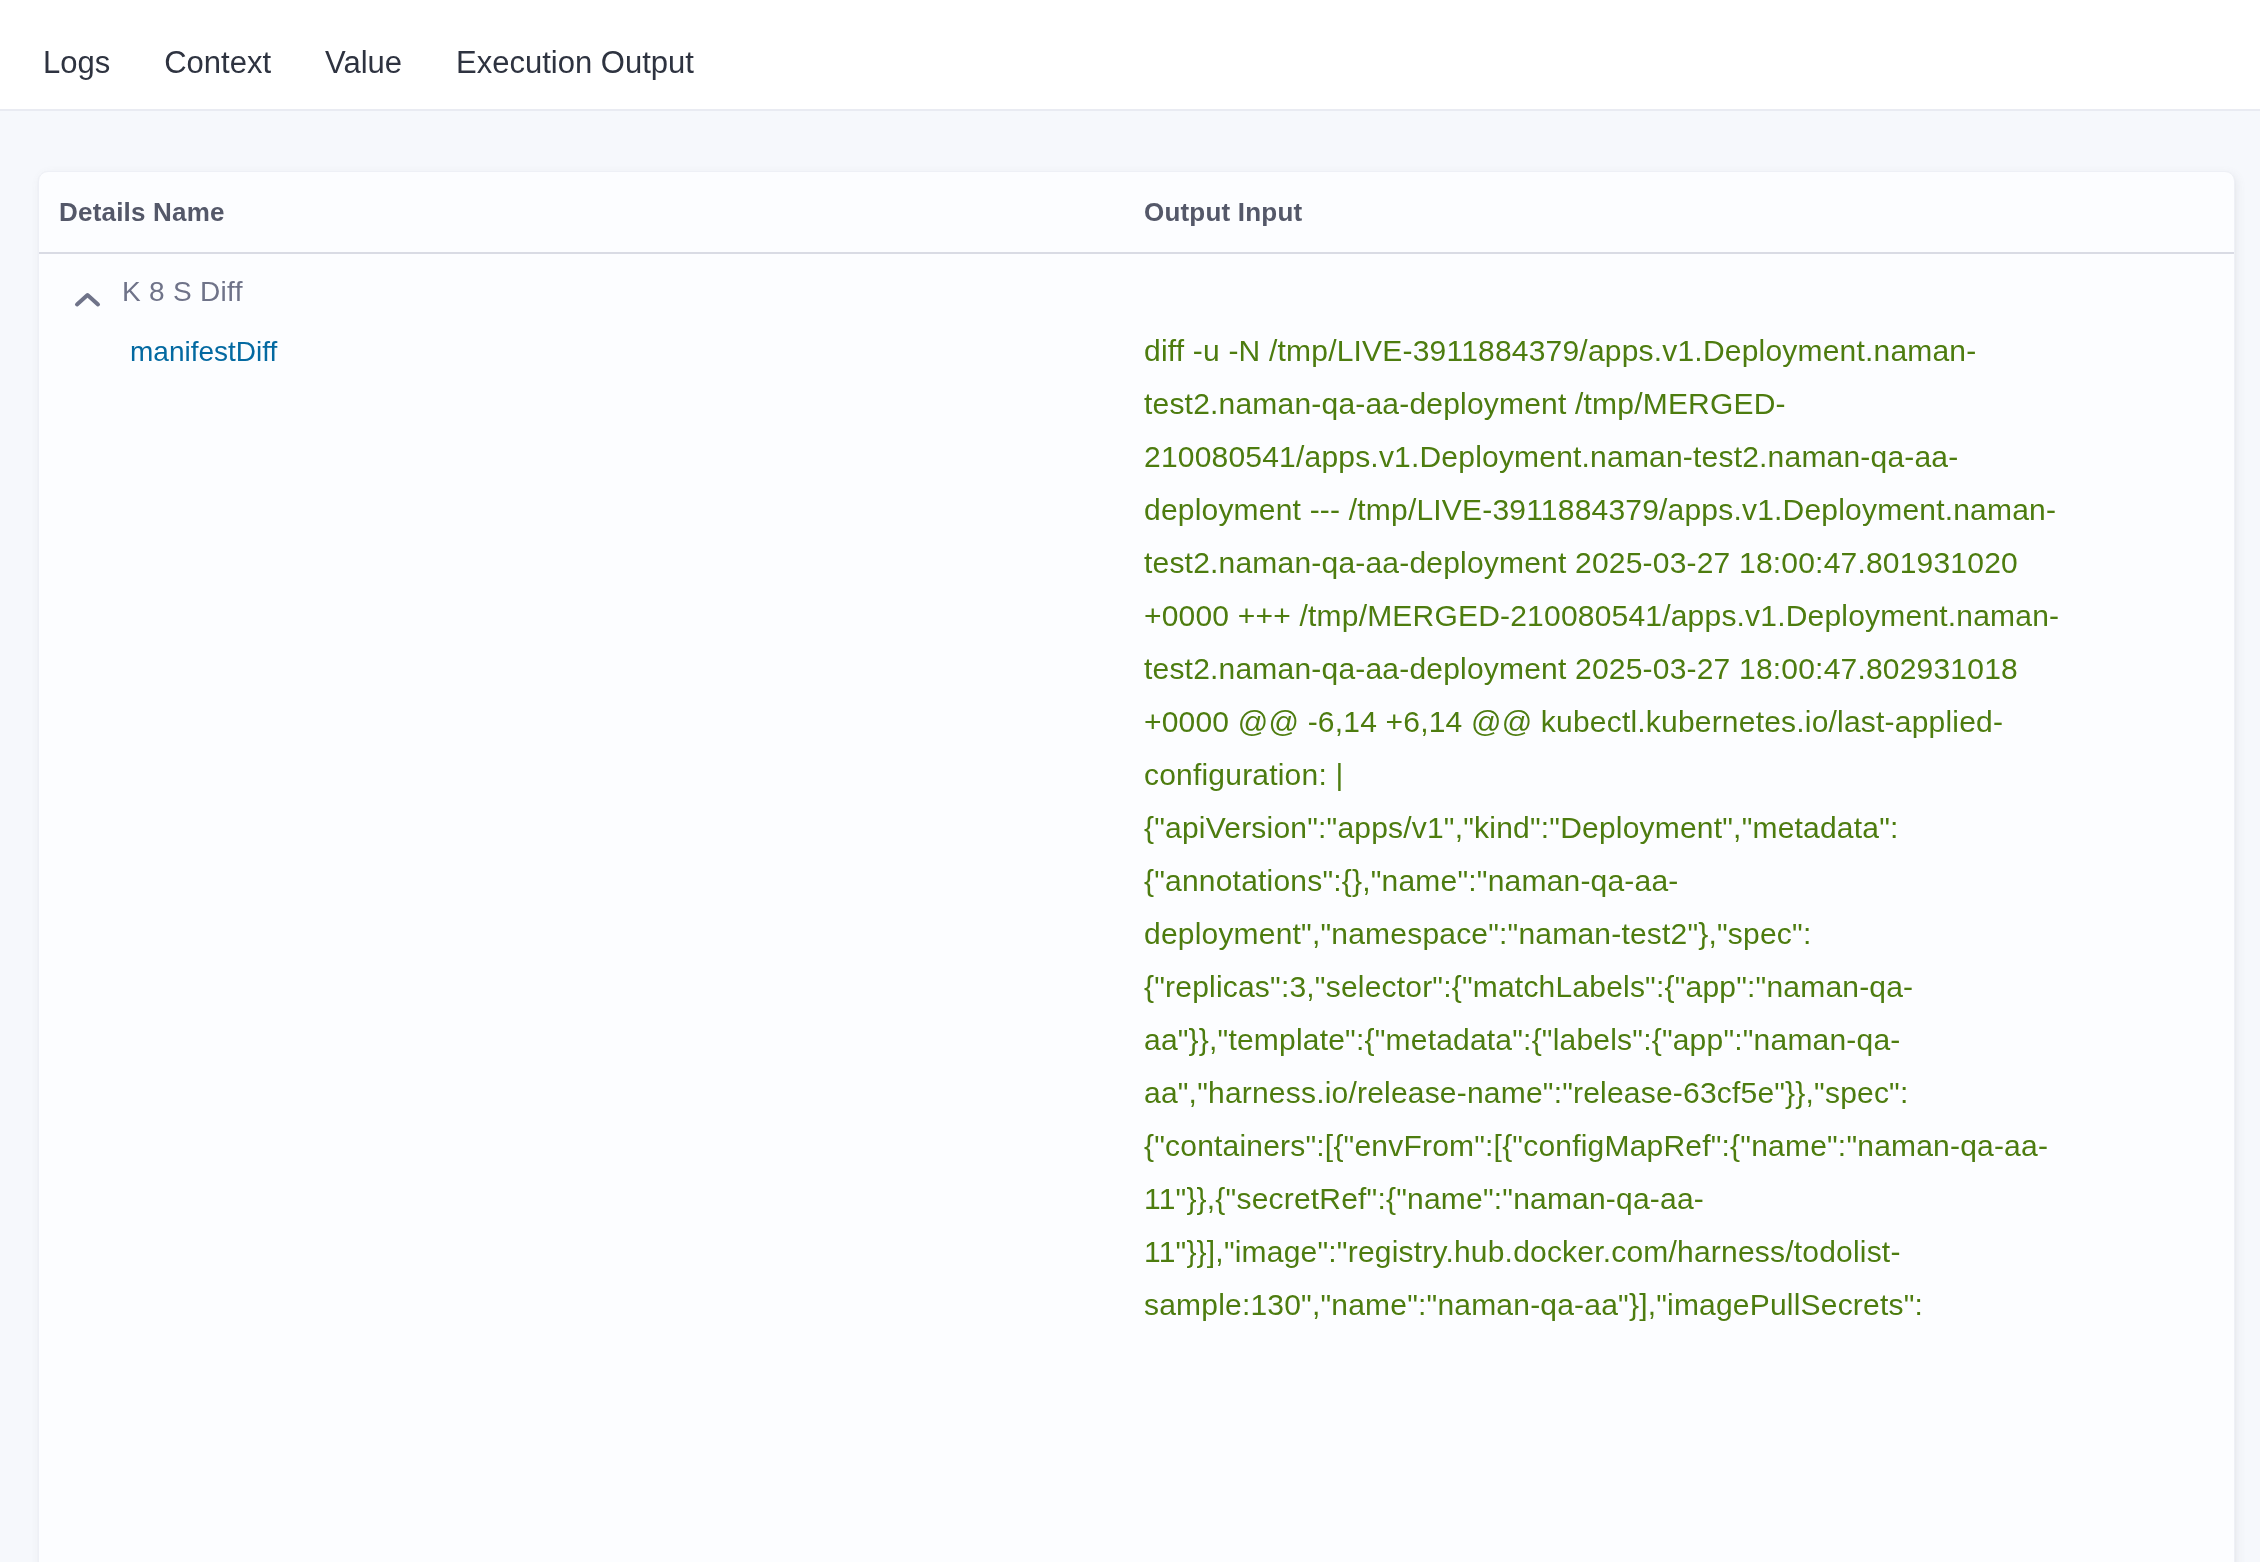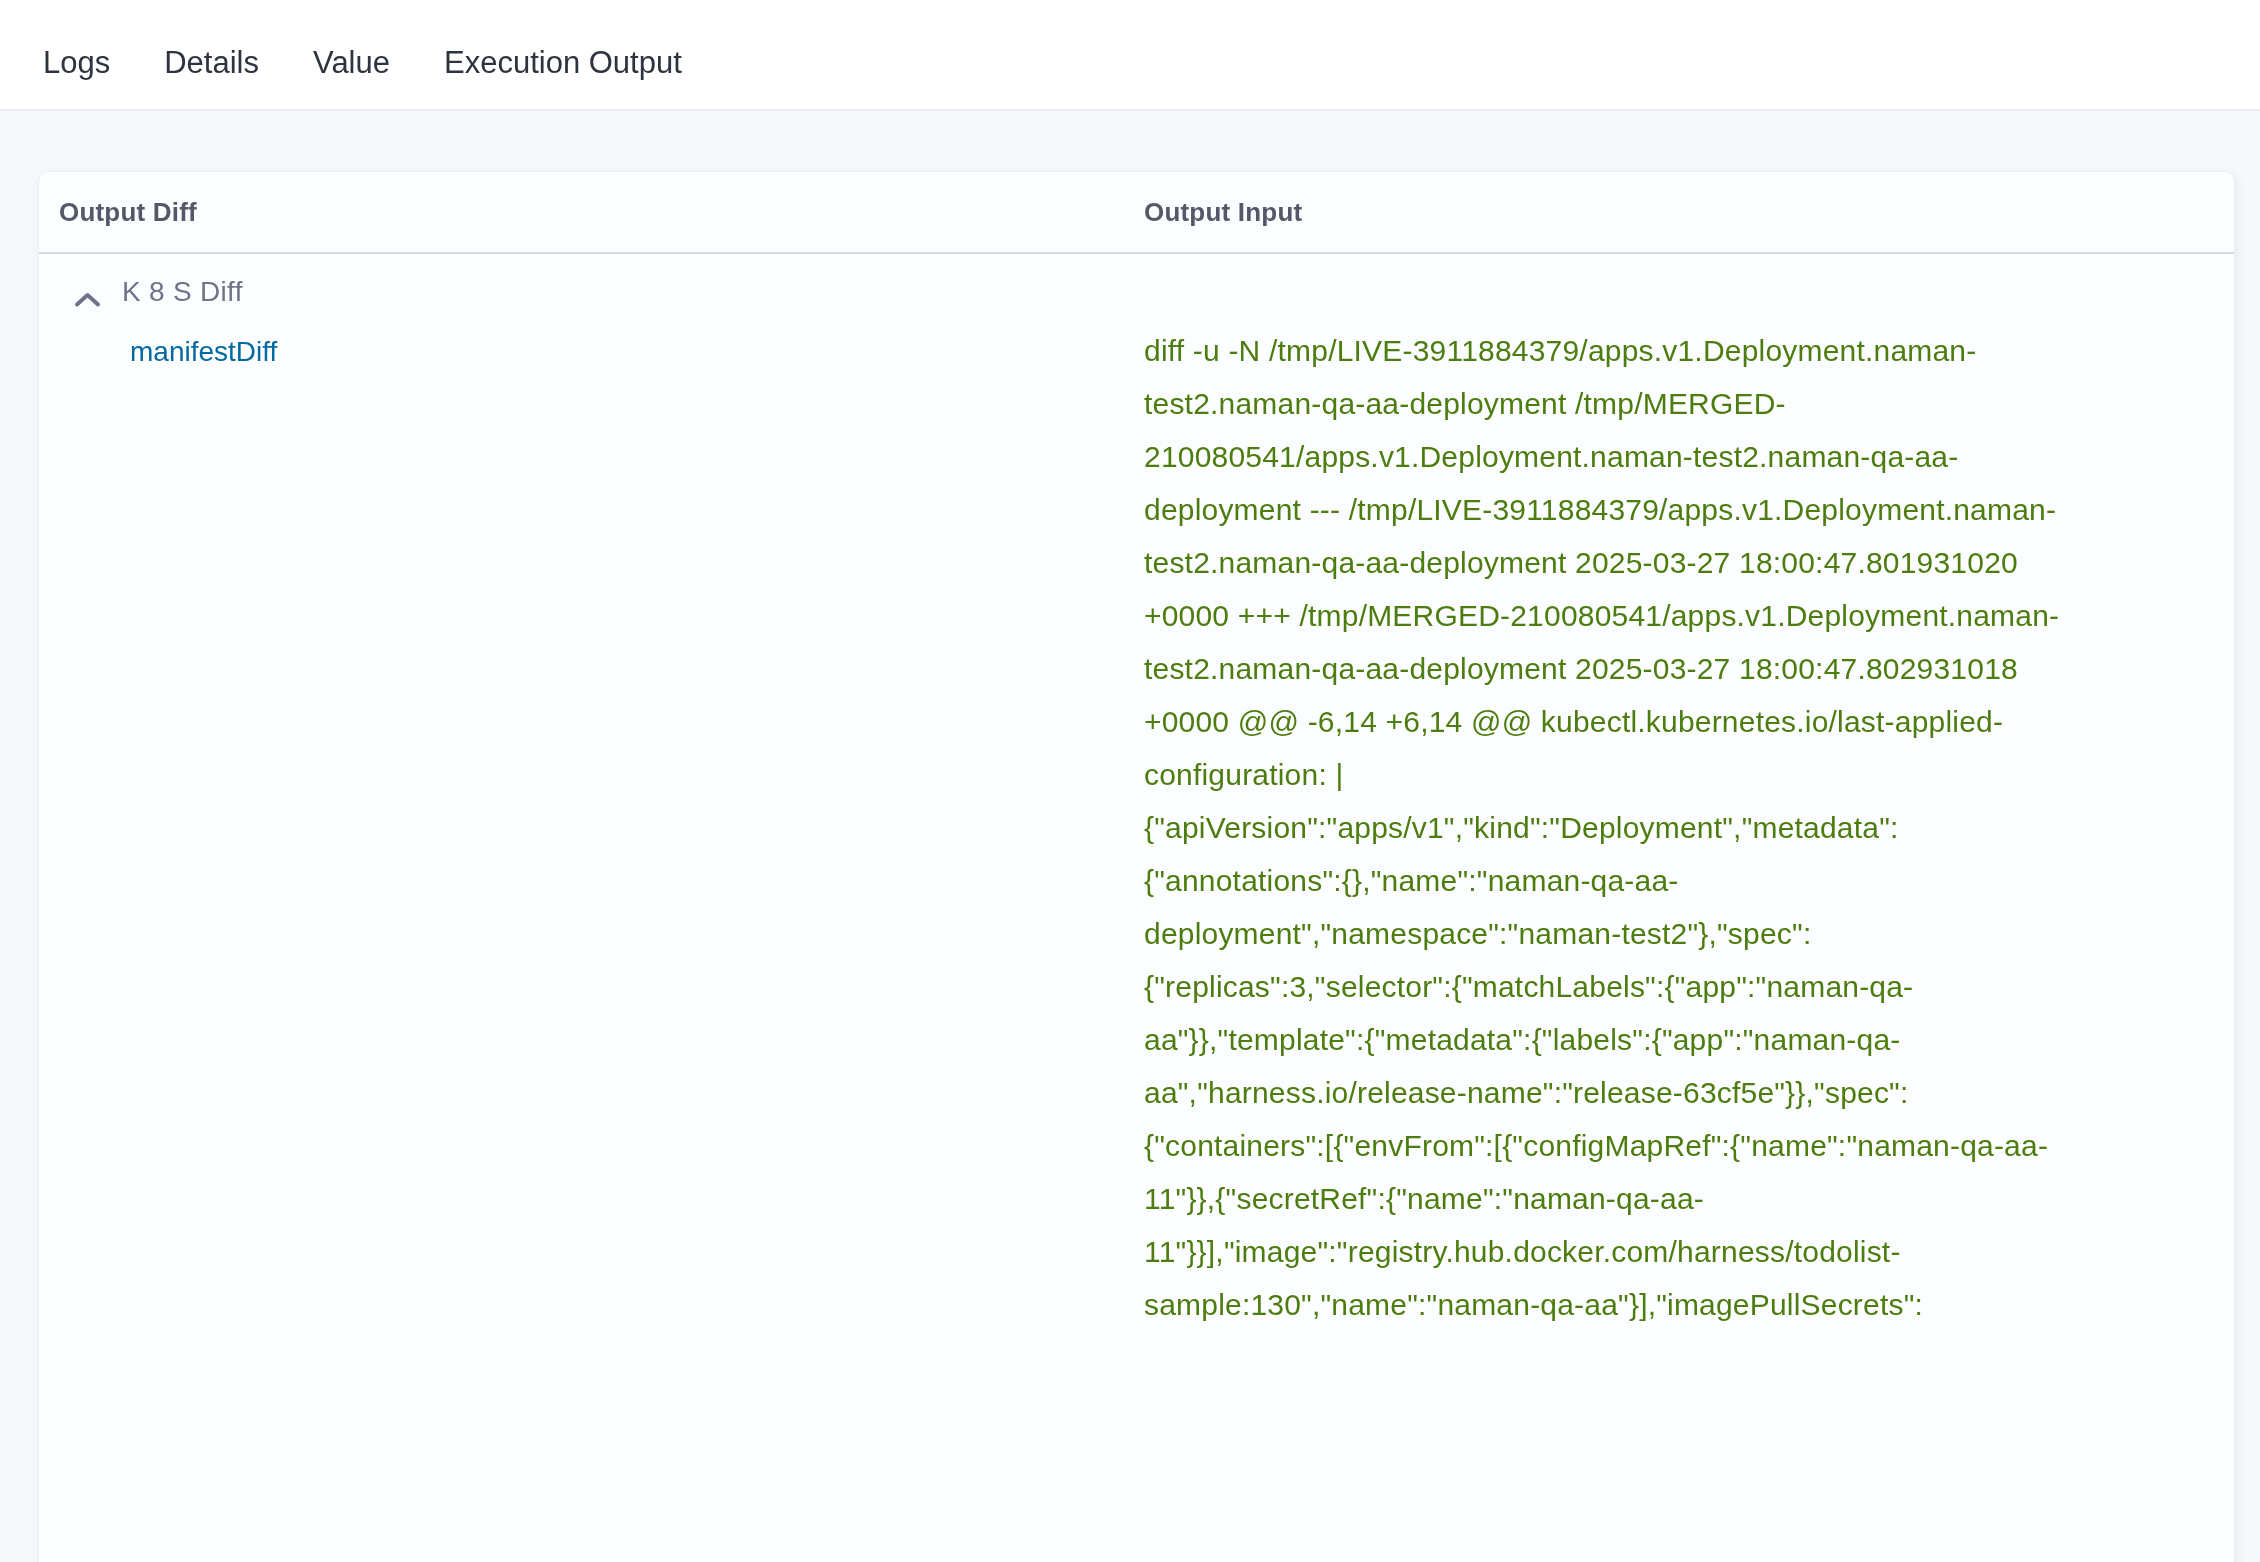--- a/index.html
+++ b/index.html
@@ -119,30 +119,30 @@
     letter-spacing: 0.2px;
     overflow-wrap: anywhere;
     word-break: break-word;
   }
 </style>
 </head>
 <body>
 
 <div class="tabbar">
   <div class="tab">Logs</div>
-  <div class="tab">Details</div>
+  <div class="tab">Context</div>
   <div class="tab">Value</div>
   <div class="tab">Execution Output</div>
 </div>
 
 <div class="content">
   <div class="card">
 
     <div class="thead">
-      <div class="th name">Output Diff</div>
+      <div class="th name">Details Name</div>
       <div class="th value">Output Input</div>
     </div>
 
     <div class="group-row">
       <svg class="chevron" viewBox="0 0 27 17" fill="none">
         <path d="M3 13.5 L13.5 4 L24 13.5" stroke="#6f7389" stroke-width="4" stroke-linecap="round" stroke-linejoin="round"></path>
       </svg>
       <div class="group-label">K 8 S Diff</div>
     </div>
 

